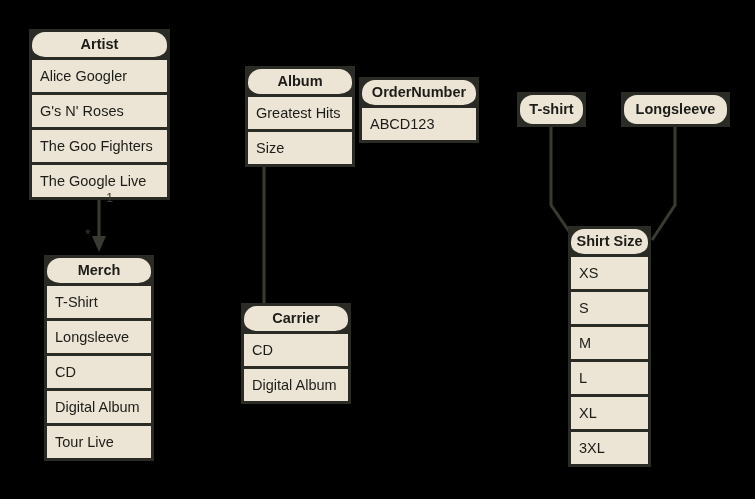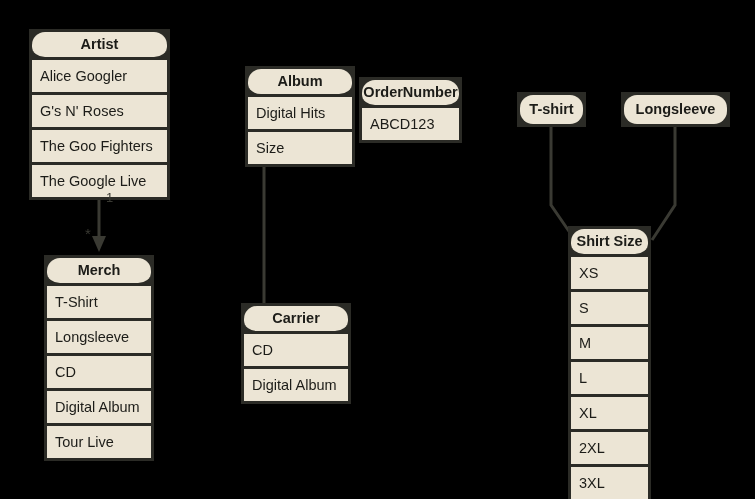--- a/index.html
+++ b/index.html
@@ -98,50 +98,49 @@
     <div class="row header">Merch</div>
     <div class="row">T-Shirt</div>
     <div class="row">Longsleeve</div>
     <div class="row">CD</div>
     <div class="row">Digital Album</div>
     <div class="row">Tour Live</div>
   </div>
 
   <div class="entity" style="left:209px; top:66px; width:110px;margin-left:36px;">
     <div class="row header">Album</div>
-    <div class="row">Digital Hits</div>
+    <div class="row">Greatest Hits</div>
     <div class="row">Size</div>
   </div>
 
   <div class="entity" style="left:209px; top:303px; width:110px;margin-left:32px;">
     <div class="row header">Carrier</div>
     <div class="row">CD</div>
     <div class="row">Digital Album</div>
   </div>
 
-  <div class="entity" style="left:359px; top:77px; width:103px;">
+  <div class="entity" style="left:359px; top:77px; width:120px;">
     <div class="row header">OrderNumber</div>
     <div class="row">ABCD123</div>
   </div>
 
   <div class="entity compact" style="left:517px; top:92px; width:69px;">
     <div class="row header">T-shirt</div>
   </div>
 
   <div class="entity compact" style="left:621px; top:92px; width:109px;">
     <div class="row header">Longsleeve</div>
   </div>
 
   <div class="entity" style="left:568px; top:226px; width:83px;">
     <div class="row header">Shirt Size</div>
     <div class="row">XS</div>
     <div class="row">S</div>
     <div class="row">M</div>
     <div class="row">L</div>
     <div class="row">XL</div>
-    <div class="row">2XL</div>
     <div class="row">3XL</div>
   </div>
 
   <div class="edge-label" style="left:106px; top:191px;">1</div>
   <div class="edge-label star" style="left:85px; top:226px;">*</div>
 
 </div>
 
 </body></html>

